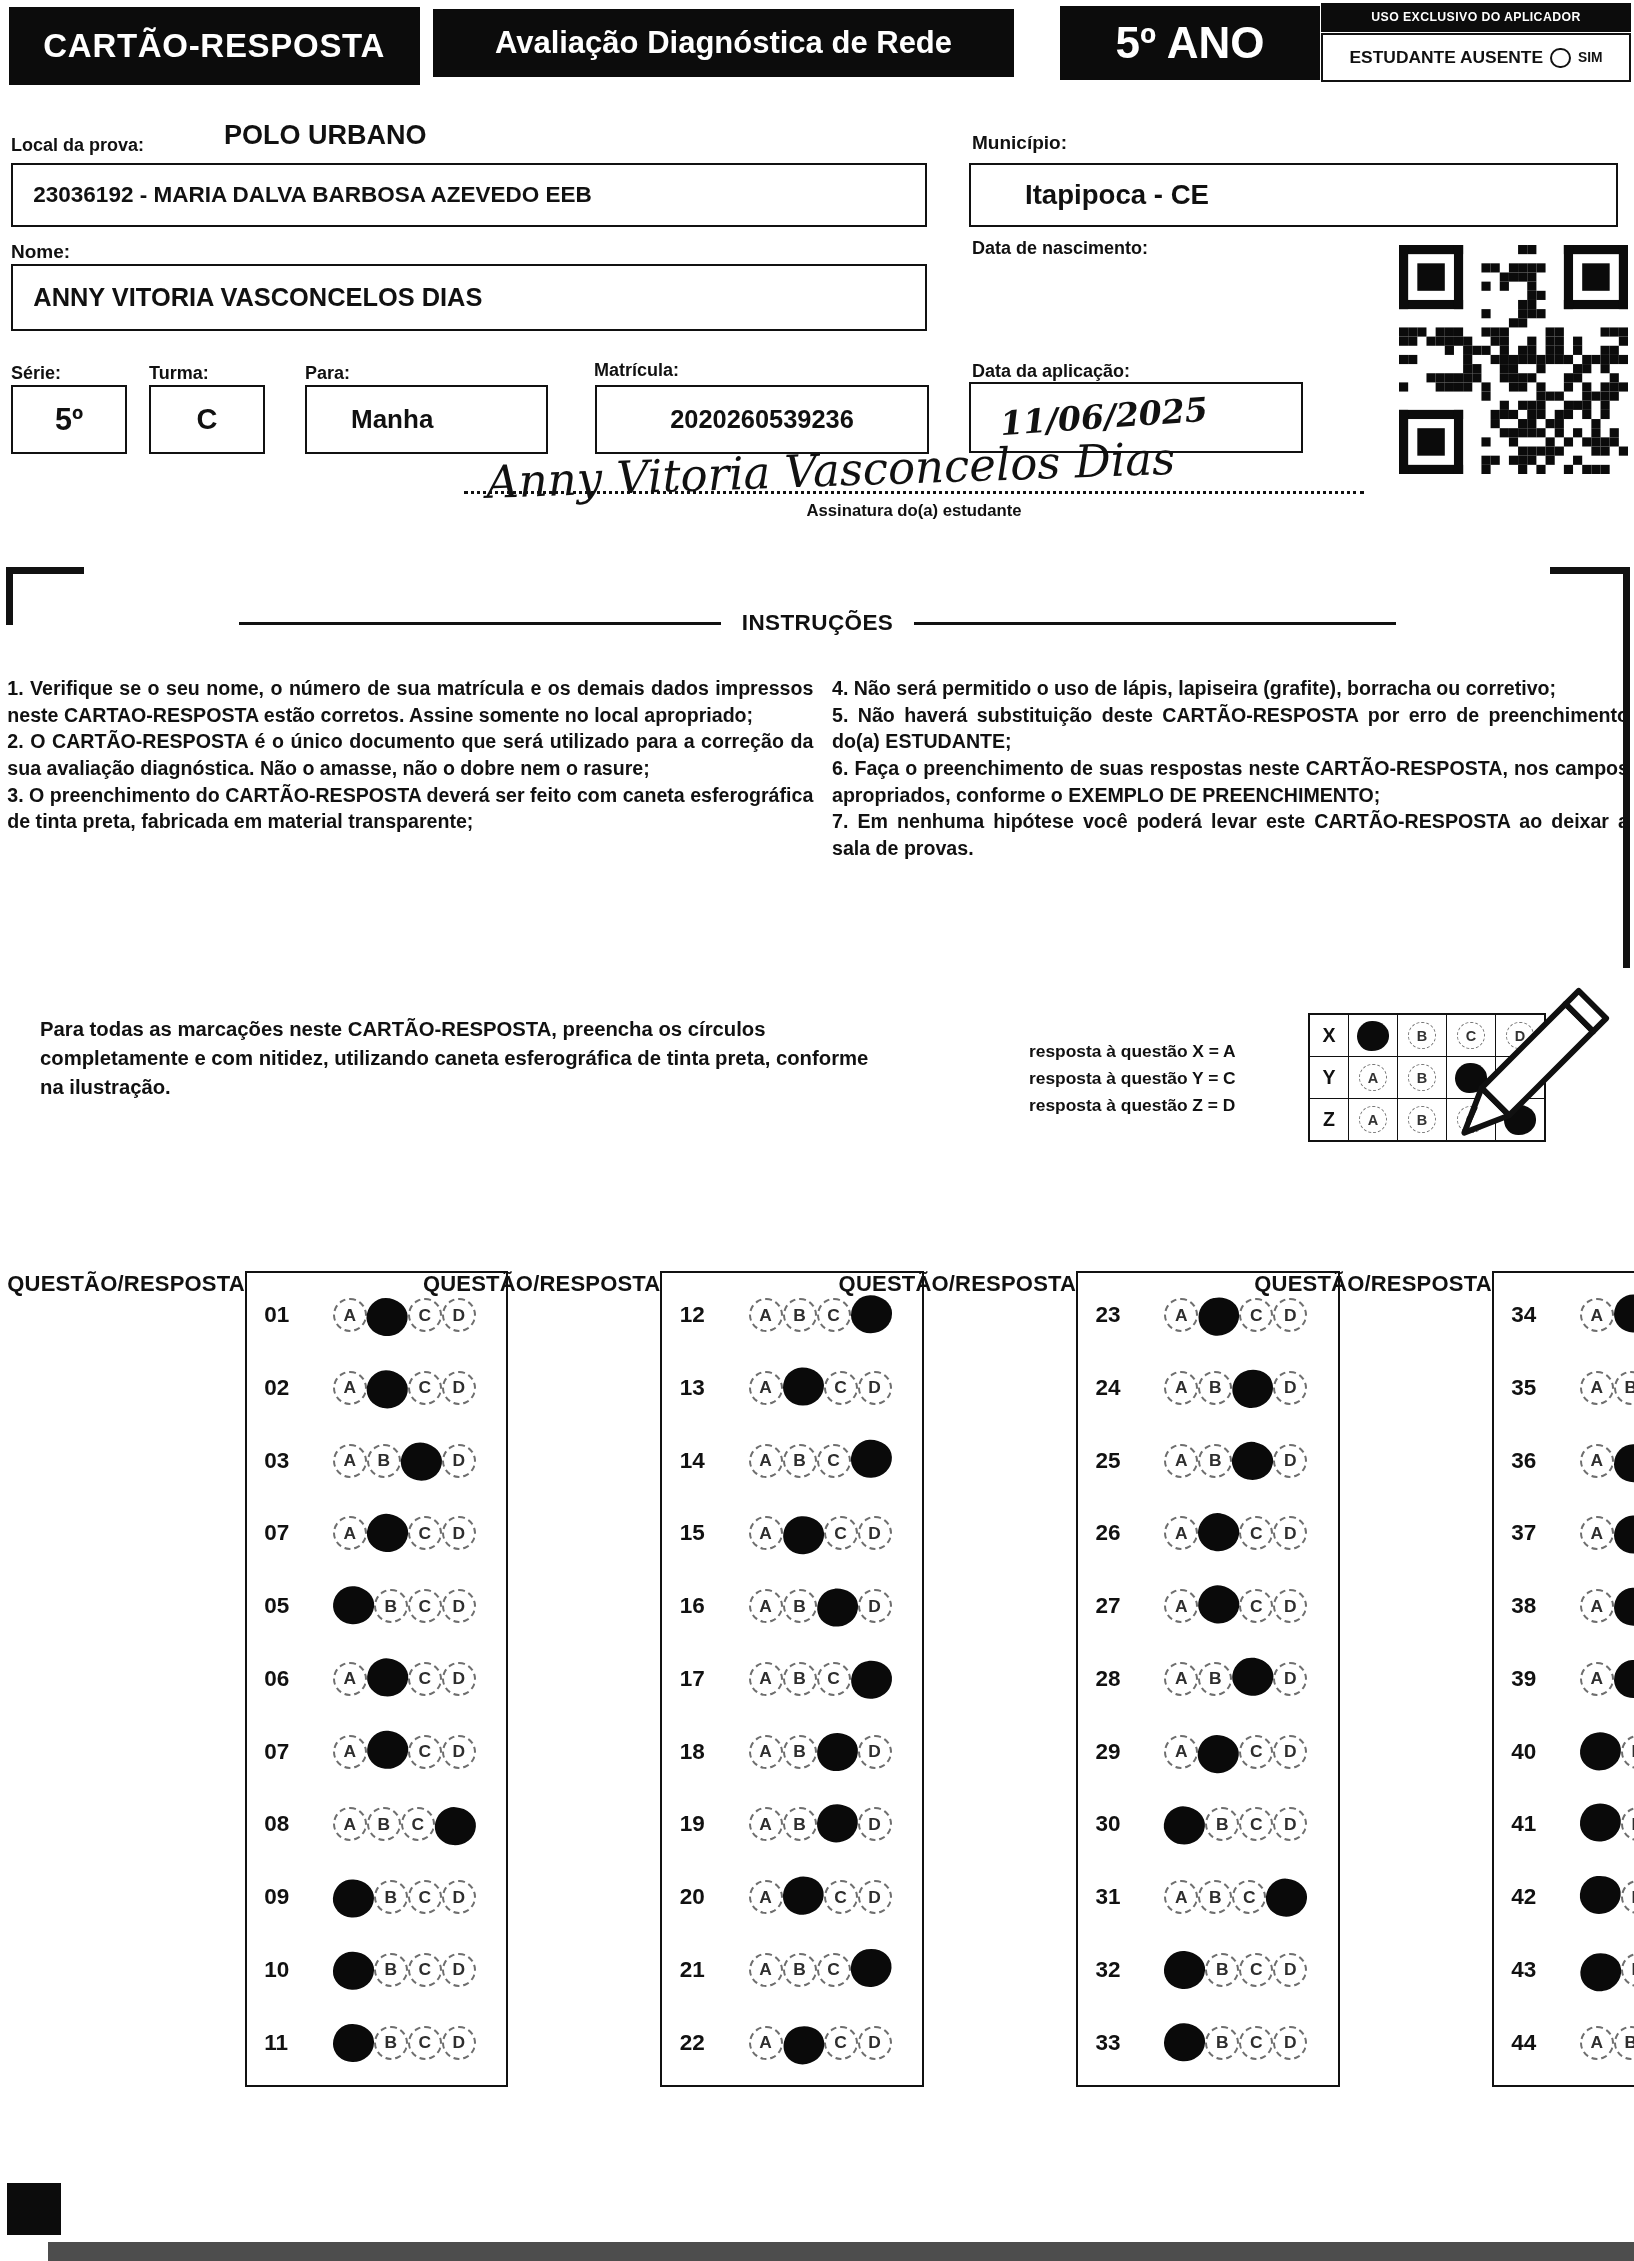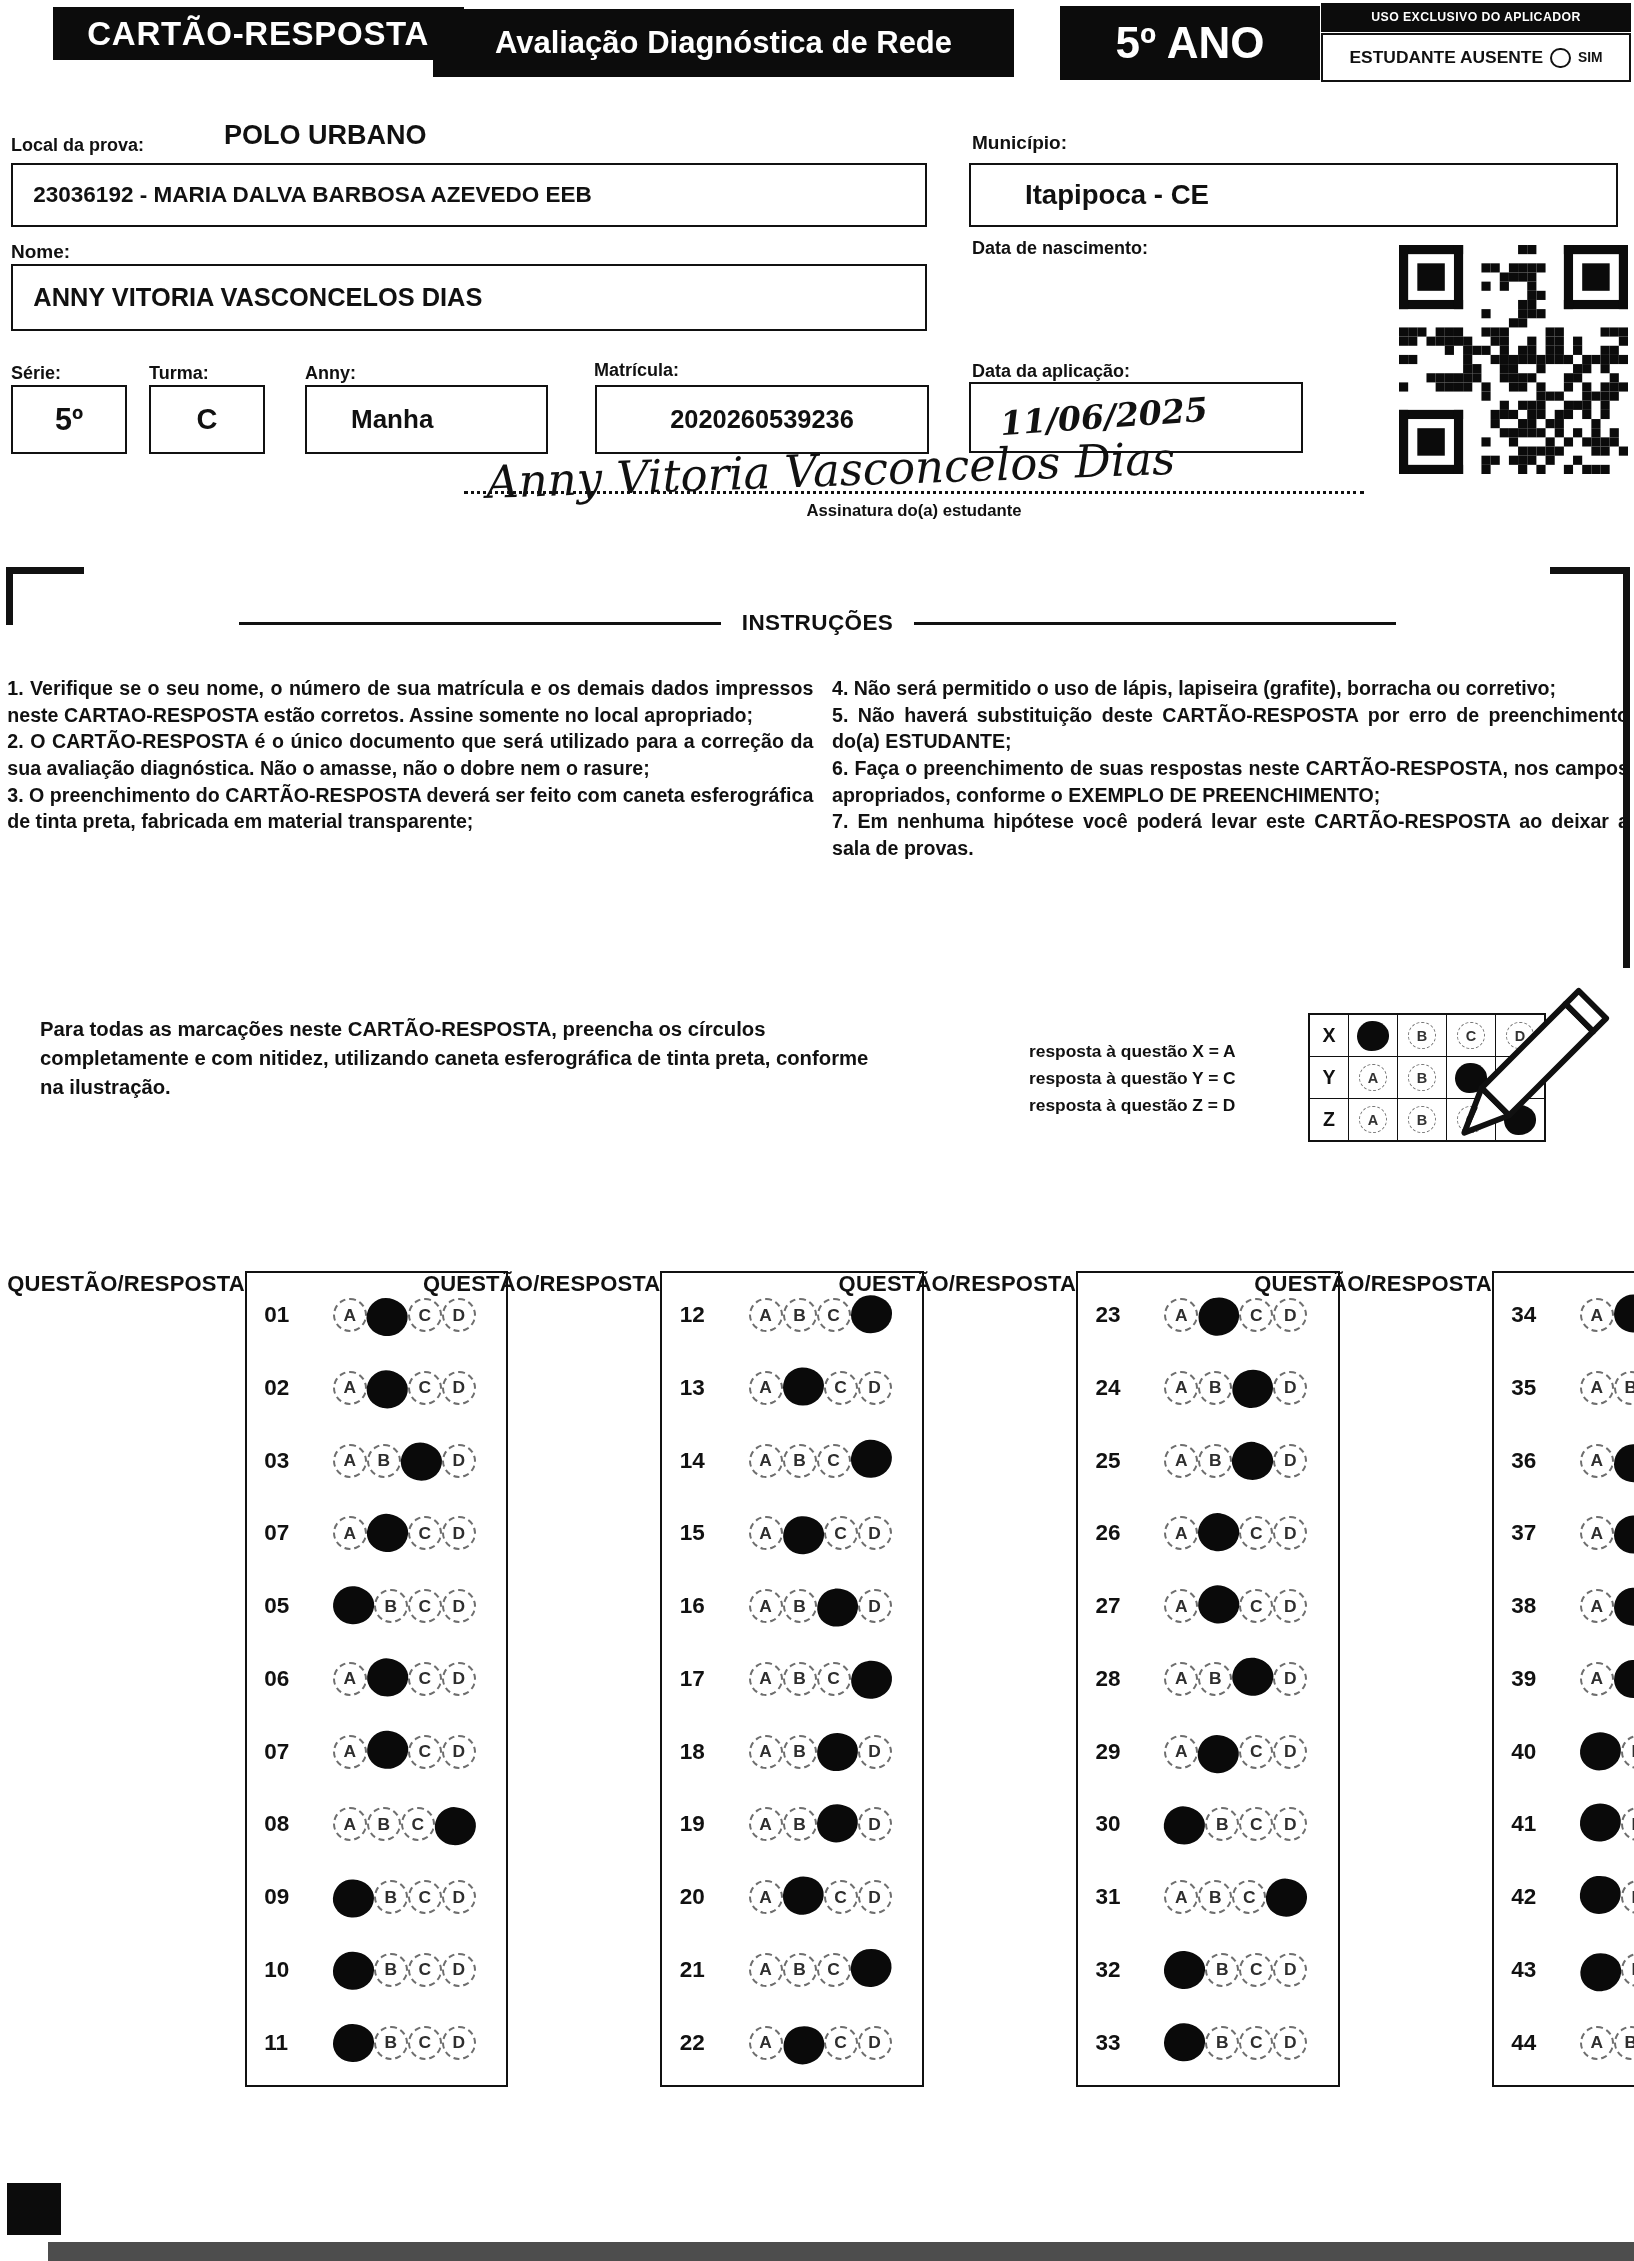--- a/index.html
+++ b/index.html
@@ -46,21 +46,21 @@
   .bubble{width:34px;height:34px;border:2.2px dashed #6e6e6e;border-radius:50%;display:flex;align-items:center;justify-content:center;font-weight:bold;font-size:17.4px;color:#2e2e2e;flex:0 0 auto;}
   .bubble.filled{background:#0a0a0a;border:none;width:41px;height:38px;border-radius:47% 53% 52% 48%/53% 47% 52% 48%;color:transparent;}
   .reg-sq{background:#0c0c0c;}
   .bottom-bar{background:#4d4d4d;}
 </style>
 </head>
 <body>
 
 <div class="page">
 
-  <div class="abs bb" style="left:8.7px;top:7.3px;width:411px;height:53px;font-size:33px;letter-spacing:0.7px;margin-left:44px;">CARTÃO-RESPOSTA</div>
+  <div class="abs bb" style="left:8.7px;top:7.3px;width:411px;height:78px;font-size:33px;letter-spacing:0.7px;">CARTÃO-RESPOSTA</div>
   <div class="abs bb" style="left:433px;top:9.4px;width:581px;height:68px;font-size:31px;">Avaliação Diagnóstica de Rede</div>
   <div class="abs bb" style="left:1041px;top:5.8px;width:260px;height:74px;font-size:44px;margin-left:19px;">5º ANO</div>
 
   <div class="abs" style="left:1321px;top:2.9px;width:310px;">
     <div class="strip">USO EXCLUSIVO DO APLICADOR</div>
     <div class="absent">
       <span class="t1">ESTUDANTE AUSENTE</span>
       <span class="circ"></span>
       <span class="t2">SIM</span>
     </div>
@@ -294,21 +294,21 @@
   <div class="abs lbl" style="left:11px;top:363px;">Série:</div>
   <div class="abs obox" style="left:11px;top:385px;width:116px;height:69px;justify-content:center;">
     <span class="val" style="font-size:30.5px;">5º</span>
   </div>
 
   <div class="abs lbl" style="left:149px;top:363px;">Turma:</div>
   <div class="abs obox" style="left:149px;top:385px;width:116px;height:69px;justify-content:center;">
     <span class="val" style="font-size:29px;">C</span>
   </div>
 
-  <div class="abs lbl" style="left:305px;top:363px;">Anny:</div>
+  <div class="abs lbl" style="left:305px;top:363px;">Para:</div>
   <div class="abs obox" style="left:305px;top:385px;width:243px;height:69px;">
     <span class="val" style="font-size:26px;padding-left:44px;">Manha</span>
   </div>
 
   <div class="abs lbl" style="left:594px;top:360px;">Matrícula:</div>
   <div class="abs obox" style="left:595px;top:385px;width:334px;height:69px;justify-content:center;">
     <span class="val" style="font-size:25.4px;">2020260539236</span>
   </div>
 
   <div class="abs lbl" style="left:972px;top:361px;">Data da aplicação:</div>

